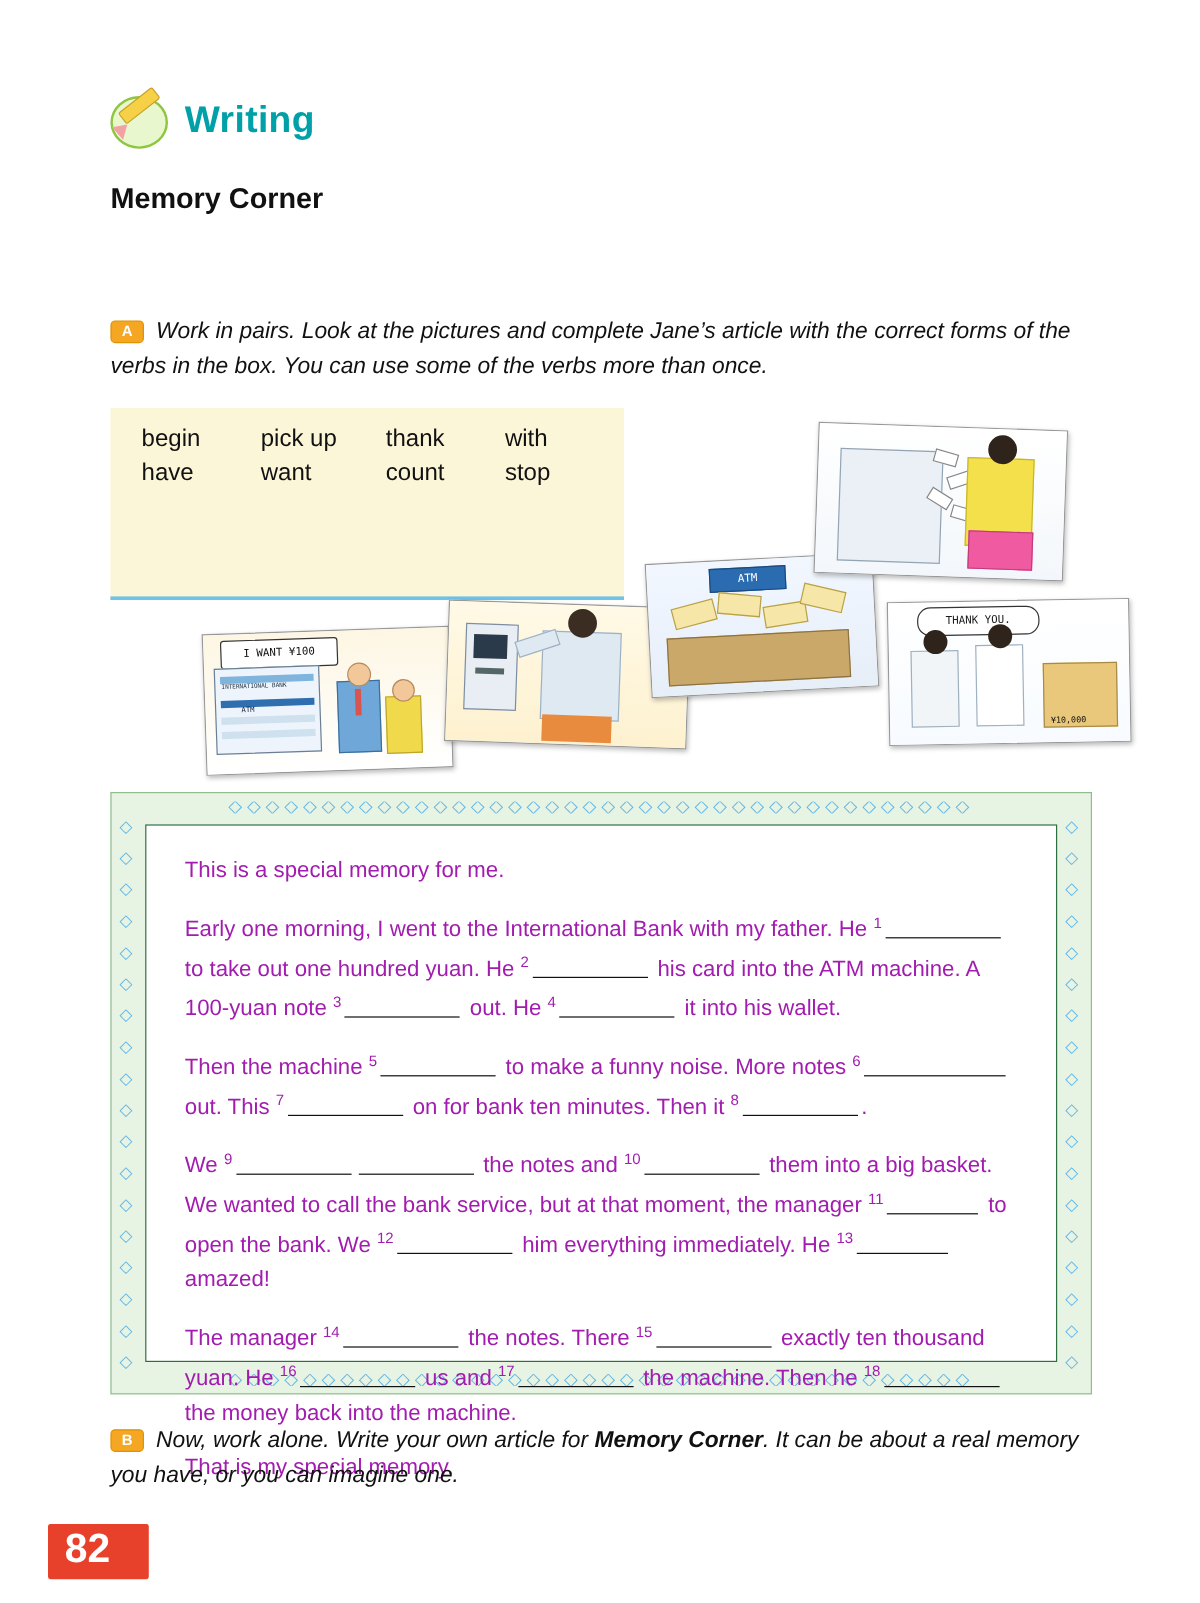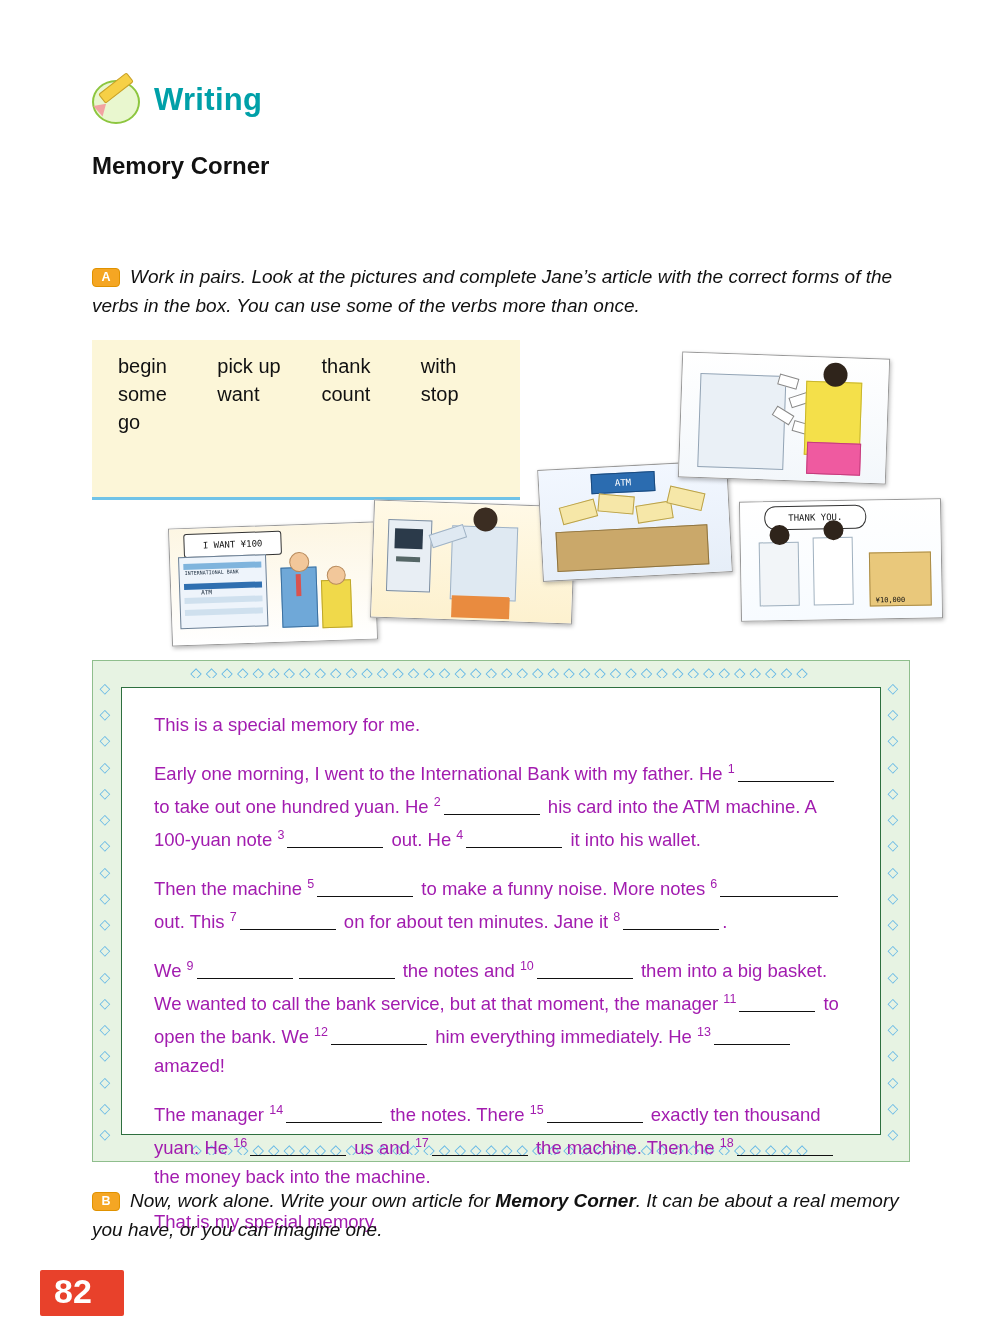--- a/index.html
+++ b/index.html
@@ -166,27 +166,24 @@
   </div>
 
   <div class="verbbox">
     <div class="row">
       <div class="c">begin</div>
       <div class="c w2">pick up</div>
       <div class="c">thank</div>
       <div class="c">with</div>
     </div>
     <div class="row">
-      <div class="c">some</div>
+      <div class="c">have</div>
       <div class="c w2">want</div>
       <div class="c">count</div>
       <div class="c">stop</div>
-    </div>
-    <div class="row">
-      <div class="c">go</div>
     </div>
   </div>
 
   <div class="pics">
 
     <div class="pic" id="pic1">
       <div class="bg"></div>
       <div class="bubble">I WANT ¥100</div>
       <div class="bank">
         <div class="bar b1"></div>
@@ -302,21 +299,21 @@
     <div class="paper">
       <div class="article">
 
         <p><span>This is a special memory for me.</span></p>
 
         <p>
           <span>Early one morning, I went to the International Bank with my father. He </span><sup>1</sup><span class="blank"></span><span> to take out one hundred yuan. He </span><sup>2</sup><span class="blank"></span><span> his card into the ATM machine. A 100-yuan note </span><sup>3</sup><span class="blank"></span><span> out. He </span><sup>4</sup><span class="blank"></span><span> it into his wallet.</span>
         </p>
 
         <p>
-          <span>Then the machine </span><sup>5</sup><span class="blank"></span><span> to make a funny noise. More notes </span><sup>6</sup><span class="blank lg"></span><span> out. This </span><sup>7</sup><span class="blank"></span><span> on for about ten minutes. Jane it </span><sup>8</sup><span class="blank"></span><span>.</span>
+          <span>Then the machine </span><sup>5</sup><span class="blank"></span><span> to make a funny noise. More notes </span><sup>6</sup><span class="blank lg"></span><span> out. This </span><sup>7</sup><span class="blank"></span><span> on for bank ten minutes. Then it </span><sup>8</sup><span class="blank"></span><span>.</span>
         </p>
 
         <p>
           <span>We </span><sup>9</sup><span class="blank"></span><span class="blank"></span><span> the notes and </span><sup>10</sup><span class="blank"></span><span> them into a big basket. We wanted to call the bank service, but at that moment, the manager </span><sup>11</sup><span class="blank sm"></span><span> to open the bank. We </span><sup>12</sup><span class="blank"></span><span> him everything immediately. He </span><sup>13</sup><span class="blank sm"></span><span> amazed!</span>
         </p>
 
         <p>
           <span>The manager </span><sup>14</sup><span class="blank"></span><span> the notes. There </span><sup>15</sup><span class="blank"></span><span> exactly ten thousand yuan. He </span><sup>16</sup><span class="blank"></span><span> us and </span><sup>17</sup><span class="blank"></span><span> the machine. Then he </span><sup>18</sup><span class="blank"></span><span> the money back into the machine.</span>
         </p>
 

